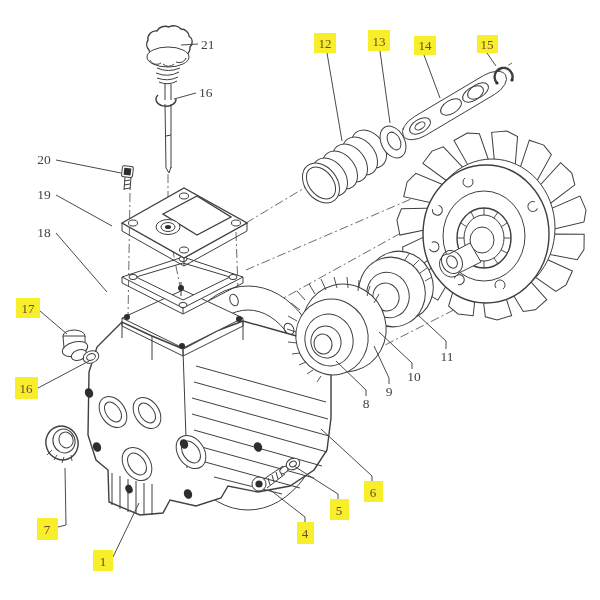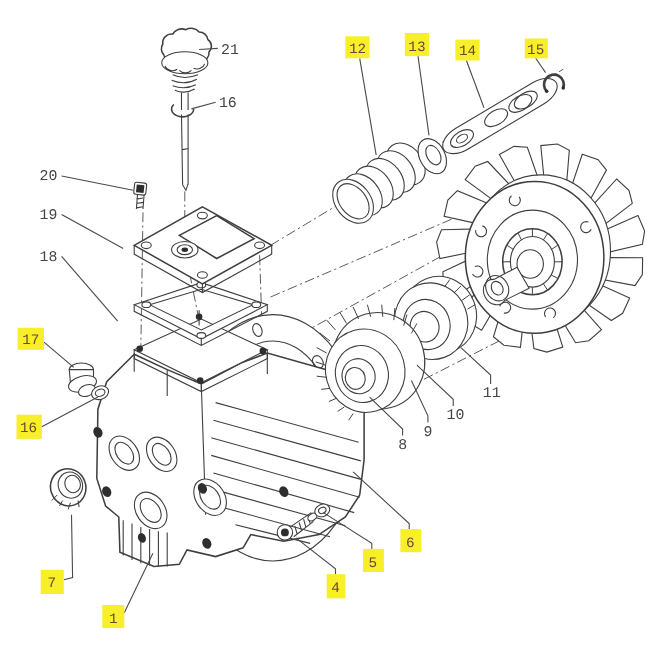--- a/index.html
+++ b/index.html
@@ -1,17 +1,17 @@
 <!DOCTYPE html>
 <html><head>
 <meta charset="utf-8">
 <style>
   html,body{margin:0;padding:0;background:#ffffff;}
   .stage{width:600px;height:600px;position:relative;background:#fff;overflow:hidden;
-         font-family:Liberation Mono, monospace;}
+         font-family:Liberation Serif, serif;}
   svg{position:absolute;inset:0;}
   .ln{stroke:#3f3f3f;stroke-width:1;fill:none;}
   .ln2{stroke:#3f3f3f;stroke-width:1.4;fill:none;}
   .w{fill:#ffffff;stroke:#3f3f3f;stroke-width:1;}
   .w2{fill:#ffffff;stroke:#3f3f3f;stroke-width:1.4;}
   .dk{fill:#2e2e2e;stroke:none;}
   .axis{stroke:#5a5a5a;stroke-width:0.9;fill:none;stroke-dasharray:9 3 2 3;}
   .leader{stroke:#4a4a4a;stroke-width:1;fill:none;}
   .lbl{fill:#434343;font-size:13.5px;}
   .ylbl{font-size:13px;}

